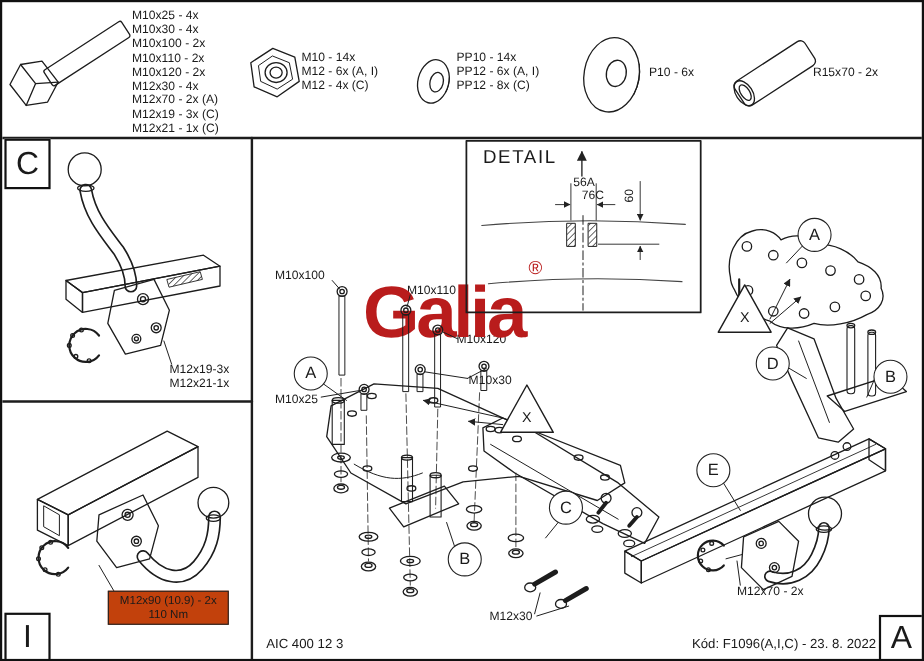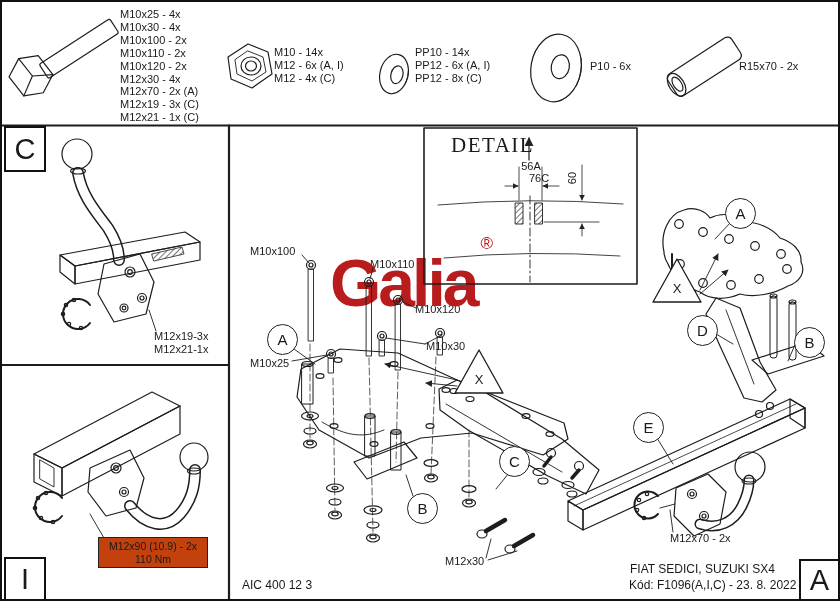--- a/index.html
+++ b/index.html
@@ -12,21 +12,21 @@
   .stack div{white-space:nowrap;}
   .mk{position:absolute;width:29px;height:29px;border:1.4px solid #222;border-radius:50%;
       background:#fff;display:flex;align-items:center;justify-content:center;
       font-size:15px;color:#1a1a1a;z-index:6;}
   .mkx{position:absolute;width:22px;text-align:center;font-size:13px;color:#1a1a1a;z-index:7;}
   .cornerbox{position:absolute;border:2px solid #111;background:#fff;display:flex;
       align-items:center;justify-content:center;font-size:29px;z-index:6;box-sizing:border-box;}
   .watermark{position:absolute;left:328px;top:250px;z-index:1;color:#b91c1c;
       font-weight:700;font-size:66px;letter-spacing:-3px;line-height:.95;}
   .watermark sup{font-size:17px;font-weight:400;letter-spacing:0;position:relative;top:-34px;left:4px;}
-  .detail-title{position:absolute;left:449px;top:131px;font-size:21px;letter-spacing:1.5px;z-index:5;font-family:Liberation Serif, serif;}
+  .detail-title{position:absolute;left:437px;top:131px;font-size:17px;letter-spacing:1.5px;z-index:5;}
   .dim{position:absolute;font-size:11px;z-index:5;}
   .rot90{transform:rotate(-90deg);transform-origin:center;}
   .torquebox{position:absolute;left:96px;top:535px;width:108px;height:29px;border:1.3px solid #222;
       background:#c2410c;display:flex;flex-direction:column;align-items:center;justify-content:center;
       font-size:10.5px;line-height:1.2;z-index:6;}
   .footer-txt{position:absolute;font-size:12px;white-space:nowrap;z-index:5;}
   svg{position:absolute;left:0;top:0;z-index:3;}
 </style>
 </head>
 <body>
@@ -381,16 +381,15 @@
   <div class="mk" style="left:723px;top:196px;">A</div>
   <div class="mk" style="left:405px;top:491px;">B</div>
   <div class="mk" style="left:792px;top:325px;">B</div>
   <div class="mk" style="left:497px;top:444px;">C</div>
   <div class="mk" style="left:685px;top:313px;">D</div>
   <div class="mk" style="left:631px;top:410px;">E</div>
   <div class="mkx" style="left:466px;top:370px;">X</div>
   <div class="mkx" style="left:664px;top:279px;">X</div>
 
   <div class="footer-txt" style="left:240px;top:576px;">AIC 400 12 3</div>
-  <div class="footer-txt" style="left:628px;top:560px;">FIAT SEDICI, SUZUKI SX4</div>
   <div class="footer-txt" style="left:627px;top:576px;">Kód: F1096(A,I,C) - 23. 8. 2022</div>
 
 </div>
 
 </body></html>

